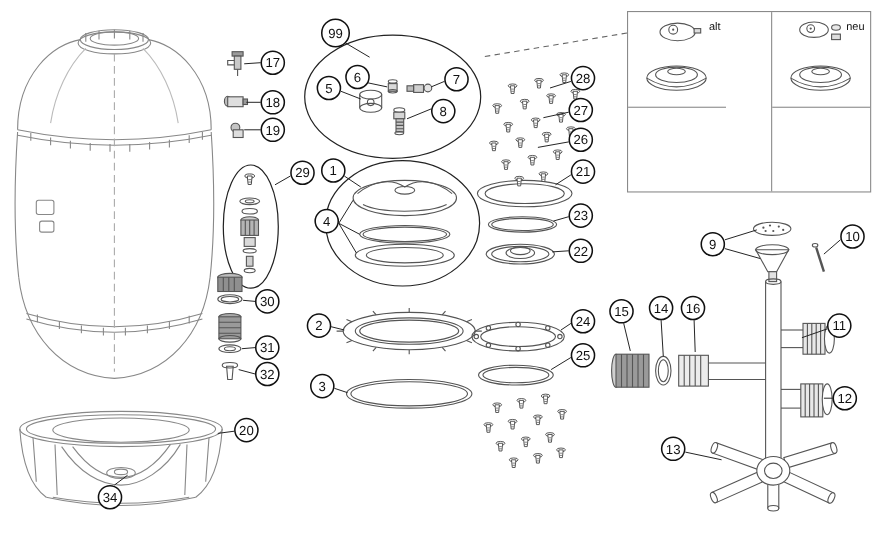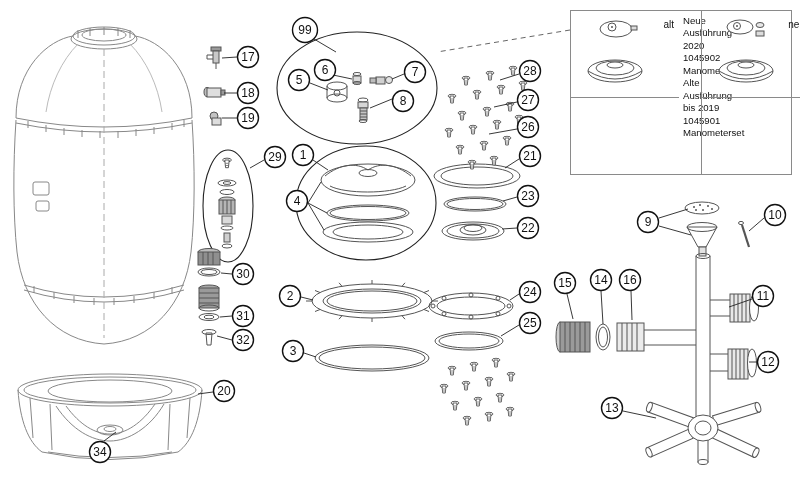--- a/index.html
+++ b/index.html
@@ -8,21 +8,21 @@
   #art{position:absolute;left:0;top:0;}
   .callout-circle{fill:#fff;stroke:#111;stroke-width:1.4;}
   .callout-text{font-family:"Liberation Sans",sans-serif;font-size:12px;fill:#111;text-anchor:middle;}
   .leader{stroke:#222;stroke-width:0.9;fill:none;}
   .dashlink{stroke:#666;stroke-width:1;stroke-dasharray:5 4;fill:none;}
   .thin{stroke:#888;stroke-width:1;fill:none;}
   .part{stroke:#555;stroke-width:1;fill:none;}
   .grpell{stroke:#222;stroke-width:1.1;fill:none;}
   .infobox{position:absolute;left:570px;top:10px;width:222px;height:165px;border:1px solid #8a8a8a;
            background:#fff;display:flex;box-sizing:border-box;}
-  .panel{flex:1;display:flex;flex-direction:row;min-width:0;}
+  .panel{flex:1;display:flex;flex-direction:column;min-width:0;}
   .panel+.panel{border-left:1px solid #8a8a8a;margin-left:41px;}
   .panel-top{position:relative;height:86px;border-bottom:1px solid #8a8a8a;flex:none;}
   .panel-label{position:absolute;top:8px;right:5px;font-size:10px;color:#111;}
   .panel-text{font-size:9.6px;line-height:1.3;padding:4px 2px 0 4px;color:#111;white-space:pre-line;}
 </style>
 </head>
 <body>
 
 <div class="stage">
 
@@ -475,24 +475,20 @@
           <circle cx="41" cy="16" r="1" fill="#555" stroke="none"></circle>
           <rect x="60" y="15" width="6" height="4" fill="#ddd"></rect>
           <ellipse cx="44" cy="60" rx="27" ry="11"></ellipse>
           <ellipse cx="44" cy="57" rx="19" ry="7" fill="none"></ellipse>
           <ellipse cx="44" cy="54" rx="8" ry="3" fill="none"></ellipse>
           <path d="M17,60 Q44,76 71,60" fill="none"></path>
         </g>
       </svg>
       <span class="panel-label">alt</span>
     </div>
-    <div class="panel-text">Neue Ausführung 2020
-1045902 Manometerset
-Alte Ausführung bis 2019
-1045901 Manometerset</div>
   </div>
   <div class="panel">
     <div class="panel-top">
       <svg width="108" height="84">
         <g fill="#fff" stroke="#555" stroke-width="1">
           <ellipse cx="38" cy="16" rx="13" ry="7"></ellipse>
           <circle cx="35" cy="15" r="3.5" fill="none"></circle>
           <circle cx="35" cy="15" r="1" fill="#555" stroke="none"></circle>
           <ellipse cx="58" cy="14" rx="4" ry="2.5" fill="#e8e8e8"></ellipse>
           <rect x="54" y="20" width="8" height="5" fill="#ddd"></rect>

